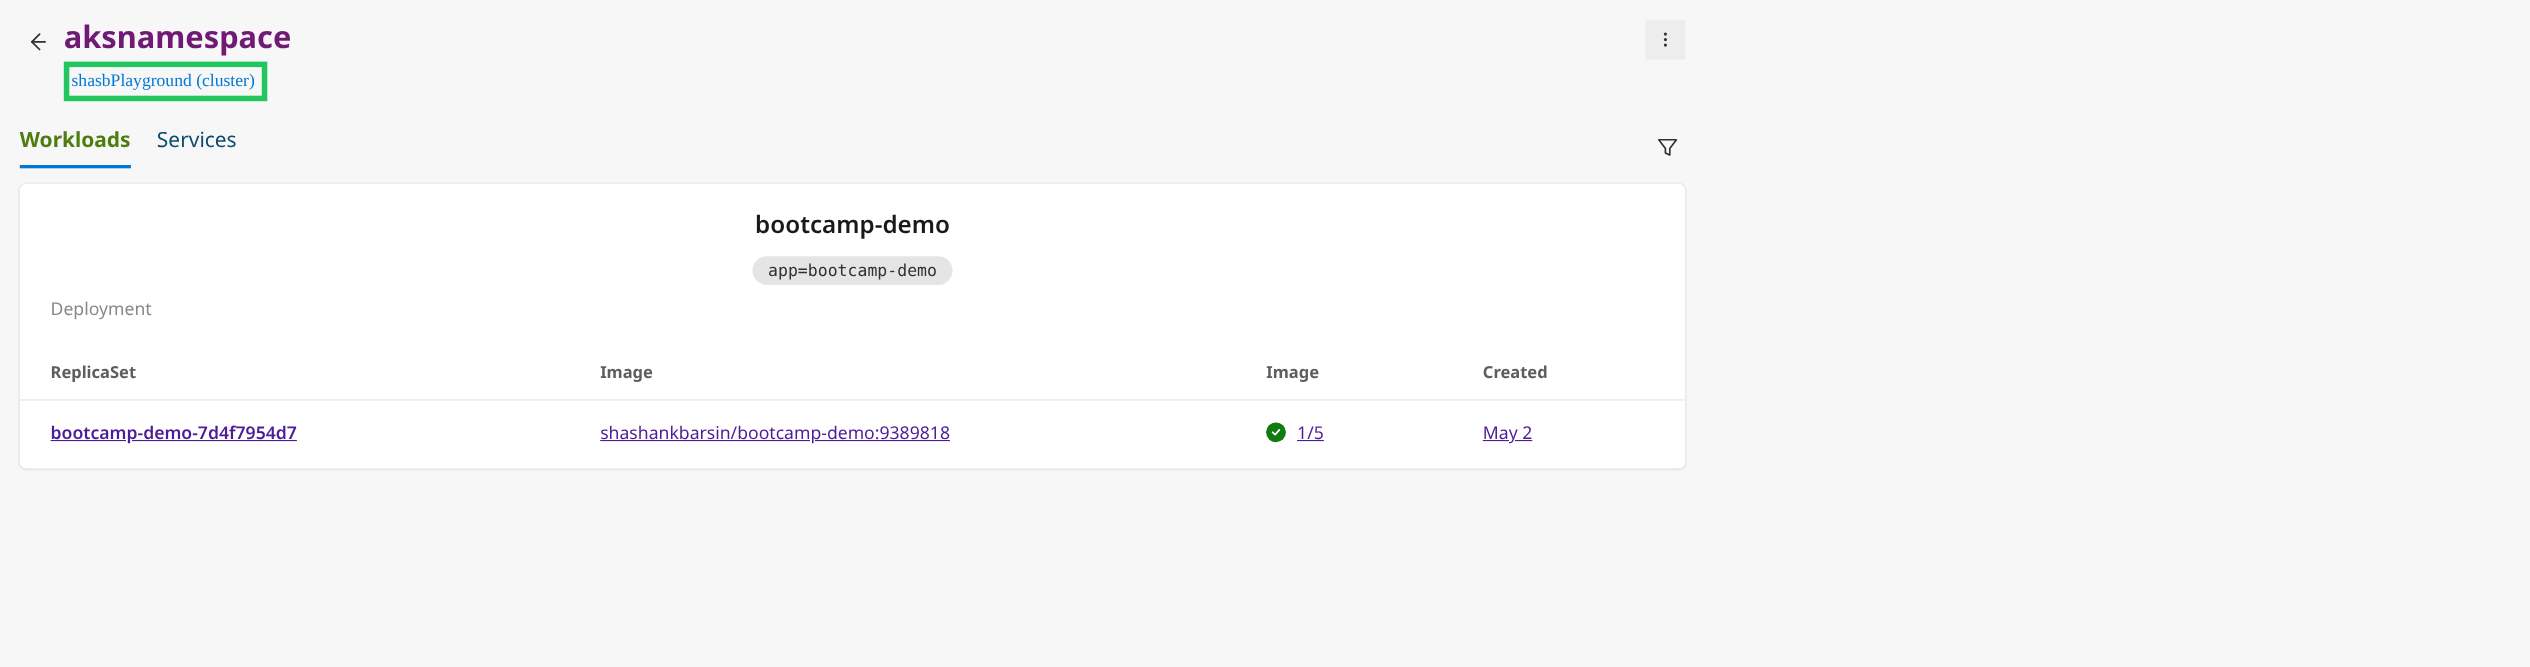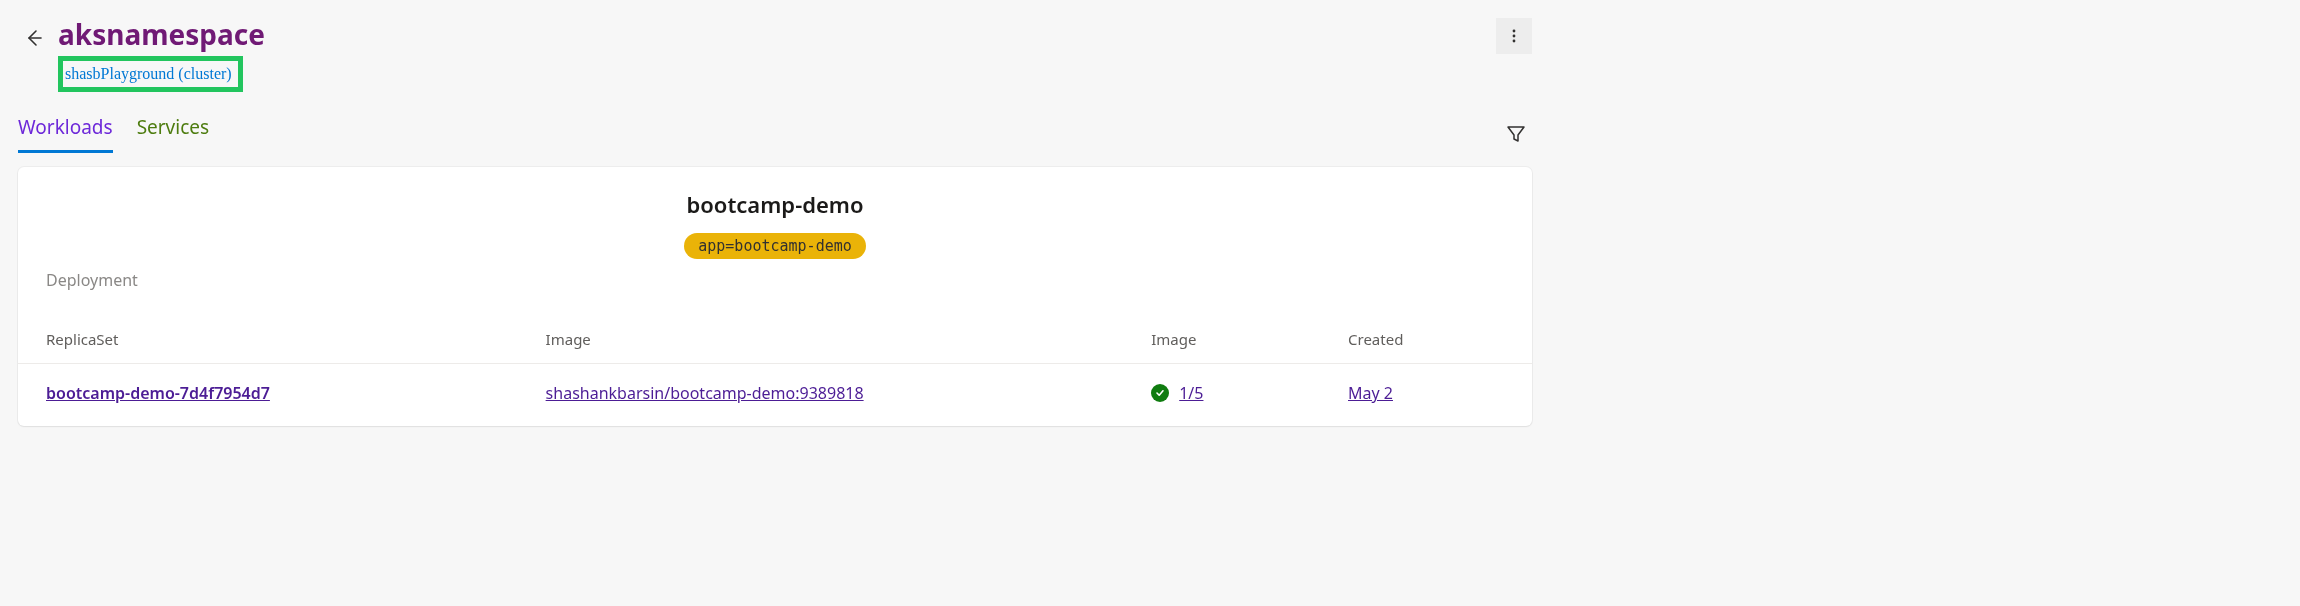--- a/index.html
+++ b/index.html
@@ -52,28 +52,28 @@
       cursor: pointer;
     }
     .tabs-row {
       display: flex;
       align-items: center;
       padding: 22px 18px 0 18px;
     }
     .tabs { display: flex; gap: 24px; flex: 1; }
     .tab {
       font-size: 19px;
+      color: #0c4a6e;
+      padding-bottom: 10px;
+      cursor: pointer;
+      border-bottom: 3px solid transparent;
+    }
+    .tab.active {
+      font-weight: 700;
       color: #4d7c0f;
-      padding-bottom: 10px;
-      cursor: pointer;
-      border-bottom: 3px solid transparent;
-    }
-    .tab.active {
-      font-weight: 400;
-      color: #6d28d9;
       border-bottom-color: #0078d4;
     }
     .filter-button {
       width: 32px;
       height: 32px;
       display: flex;
       align-items: center;
       justify-content: center;
       cursor: pointer;
     }
@@ -81,36 +81,36 @@
       margin: 14px 18px 18px 18px;
       background: #ffffff;
       border-radius: 6px;
       box-shadow: 0 1px 2px rgba(0,0,0,0.06), 0 0 0 1px rgba(0,0,0,0.04);
       padding-bottom: 4px;
     }
     .card-header { padding: 22px 28px 4px 28px; }
     .resource-title-row { display: flex; align-items: center; gap: 14px; flex-direction: column; }
     .resource-title { font-size: 22px; font-weight: 600; color: #1b1a19; }
     .tag-pill {
-      background: #eab308;
+      background: #e5e5e5;
       color: #323130;
       font-family: "SF Mono", Menlo, Consolas, monospace;
       font-size: 15px;
       padding: 4px 14px;
       border-radius: 14px;
     }
     .resource-kind {
       font-size: 16px;
       color: #8a8886;
       margin-top: 10px;
     }
     .table { width: 100%; border-collapse: collapse; margin-top: 24px; }
     .table th {
       text-align: left;
-      font-weight: 400;
+      font-weight: 700;
       color: #605e5c;
       font-size: 15px;
       padding: 10px 28px 14px 28px;
       border-bottom: 1px solid #edebe9;
     }
     .table td {
       padding: 18px 28px;
       font-size: 16px;
       color: #4c1d95;
       vertical-align: middle;

